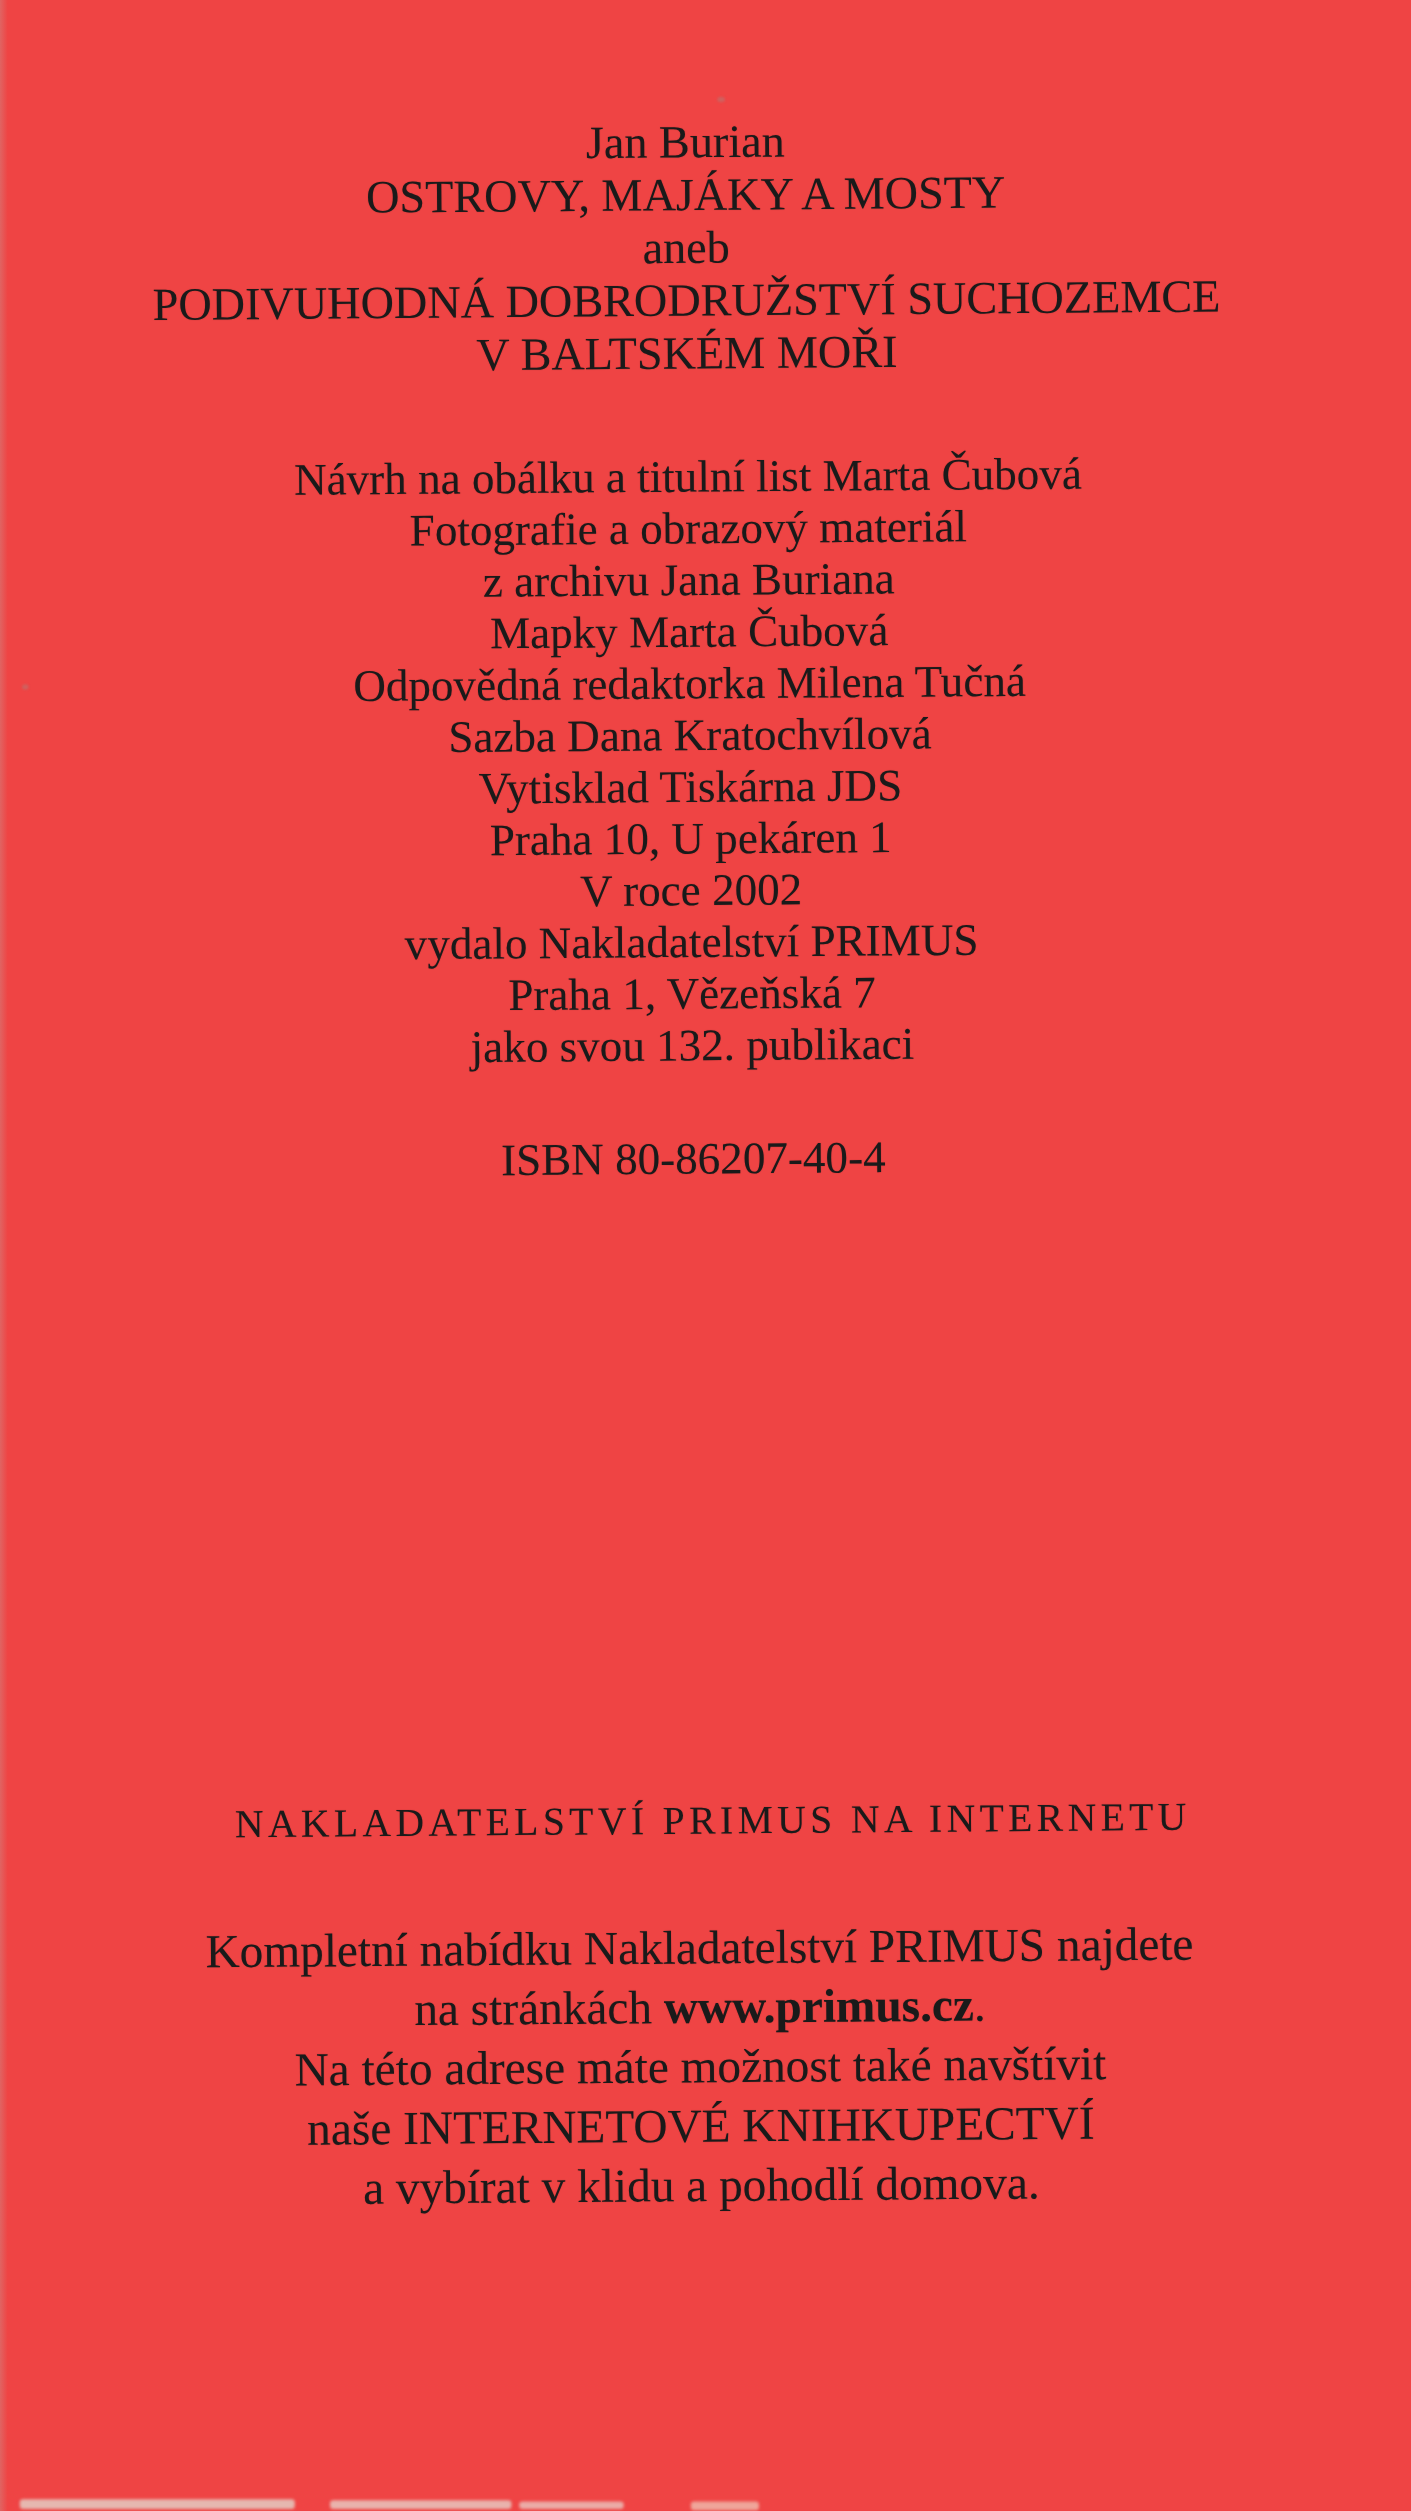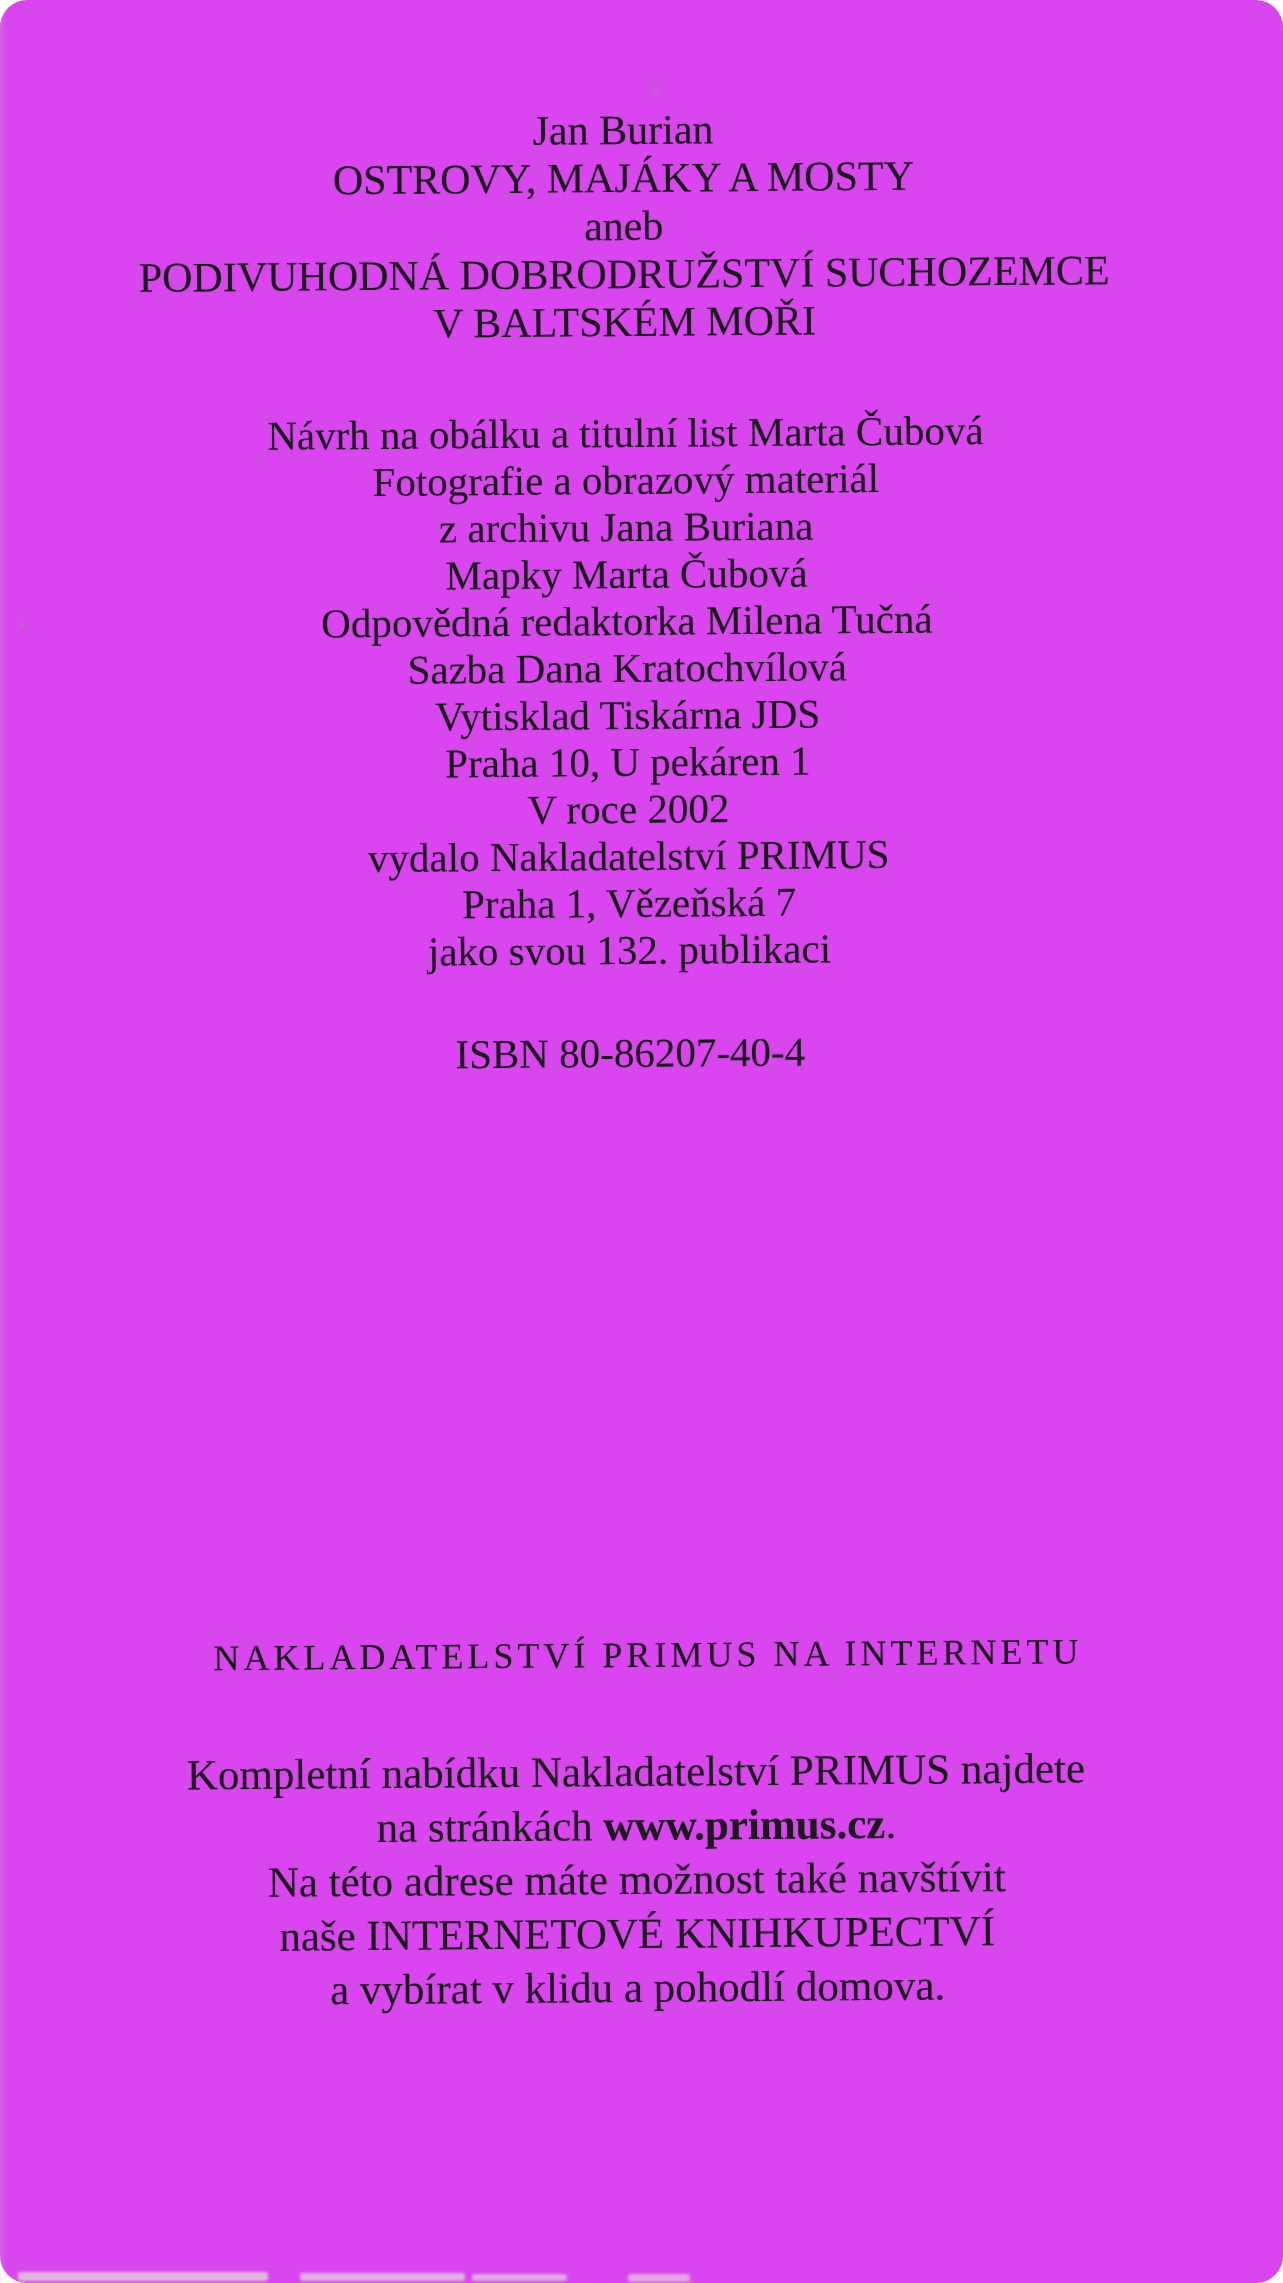--- a/index.html
+++ b/index.html
@@ -7,23 +7,22 @@
   body {
     width: 1283px;
     height: 2283px;
     overflow: hidden;
     font-family: "Liberation Serif", serif;
   }
   .page {
     position: relative;
     width: 1283px;
     height: 2283px;
-    background: #d946ef;
+    background: #ef4444;
     overflow: hidden;
-    border-radius: 27px;
   }
   
   .edge-shadow-left {
     position: absolute;
     left: 0; top: 0;
     width: 7px; height: 2283px;
     background: linear-gradient(to right, rgba(185,183,178,0.28), rgba(185,183,178,0));
   }
   
   .smudge { position: absolute; filter: blur(1.5px); border-radius: 3px; }

